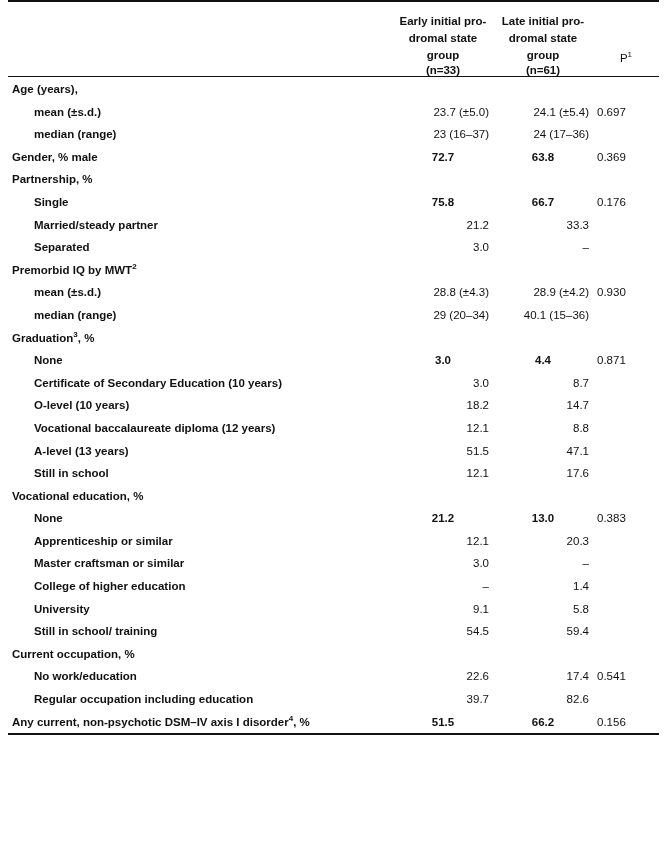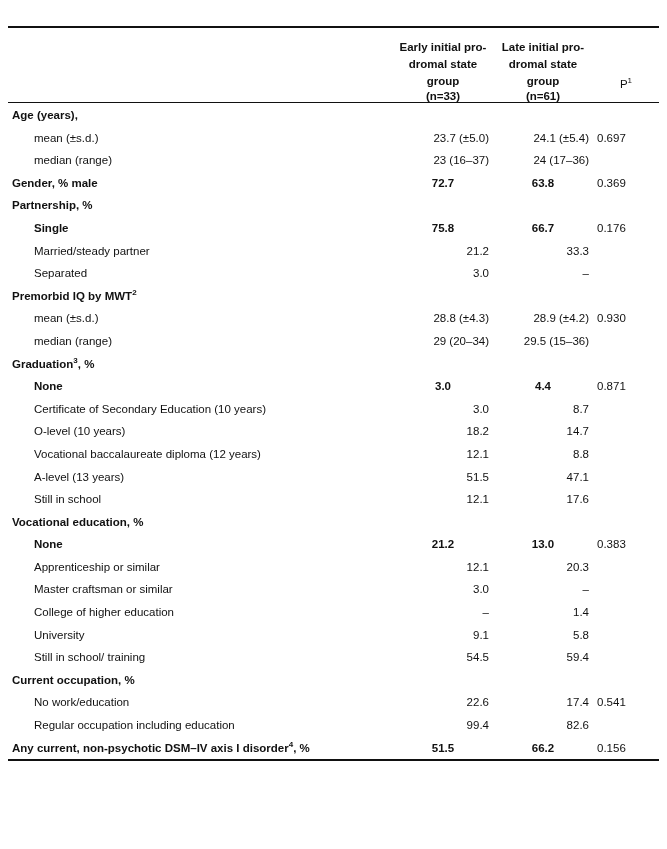--- a/index.html
+++ b/index.html
@@ -11,21 +11,20 @@
     width: 667px;
     height: 849px;
     font-family: "Liberation Sans", sans-serif;
     color: #111111;
     overflow: hidden;
   }
   .table-wrap {
     width: 559px;
     box-sizing: border-box;
     padding: 0 8px;
-    margin-top: 26px;
   }
   table.data-table {
     width: 651px;
     border-collapse: collapse;
     table-layout: fixed;
     font-size: 11.5px;
   }
   table.data-table td, table.data-table th {
     padding: 0;
     vertical-align: bottom;
@@ -87,20 +86,21 @@
 
   
   tr.body-row td {
     padding: 5.0px 4px 4.6px 4px;
     font-size: 11.5px;
     line-height: 13px;
   }
   td.lbl {
     text-align: left;
     white-space: nowrap;
+    font-weight: bold;
   }
   td.lbl.bold { font-weight: bold; }
   td.lbl.indent { padding-left: 26px; }
   td.num {
     text-align: center;
     font-weight: bold;
   }
   td.num.plain { font-weight: normal; text-align: right; }
   td.pval {
     font-weight: normal;
@@ -200,21 +200,21 @@
         </tr>
         <tr class="body-row">
           <td class="lbl indent"><span>mean (±s.d.)</span></td>
           <td class="num plain">28.8 (±4.3)</td>
           <td class="num plain">28.9 (±4.2)</td>
           <td class="pval">0.930</td>
         </tr>
         <tr class="body-row">
           <td class="lbl indent"><span>median (range)</span></td>
           <td class="num plain">29 (20–34)</td>
-          <td class="num plain">29.5 (15–36)</td>
+          <td class="num plain">40.1 (15–36)</td>
           <td class="pval"></td>
         </tr>
         <tr class="body-row">
           <td class="lbl bold"><span>Graduation</span><sup>3</sup><span>, %</span></td>
           <td class="num"></td>
           <td class="num"></td>
           <td class="pval"></td>
         </tr>
         <tr class="body-row">
           <td class="lbl bold indent"><span>None</span></td>
@@ -301,21 +301,21 @@
           <td class="pval"></td>
         </tr>
         <tr class="body-row">
           <td class="lbl indent"><span>No work/education</span></td>
           <td class="num plain">22.6</td>
           <td class="num plain">17.4</td>
           <td class="pval">0.541</td>
         </tr>
         <tr class="body-row">
           <td class="lbl indent"><span>Regular occupation including education</span></td>
-          <td class="num plain">99.4</td>
+          <td class="num plain">39.7</td>
           <td class="num plain">82.6</td>
           <td class="pval"></td>
         </tr>
         <tr class="body-row">
           <td class="lbl bold"><span>Any current, non-psychotic DSM–IV axis I disorder</span><sup>4</sup><span>, %</span></td>
           <td class="num">51.5</td>
           <td class="num">66.2</td>
           <td class="pval">0.156</td>
         </tr>
         <tr class="rule-bottom">

